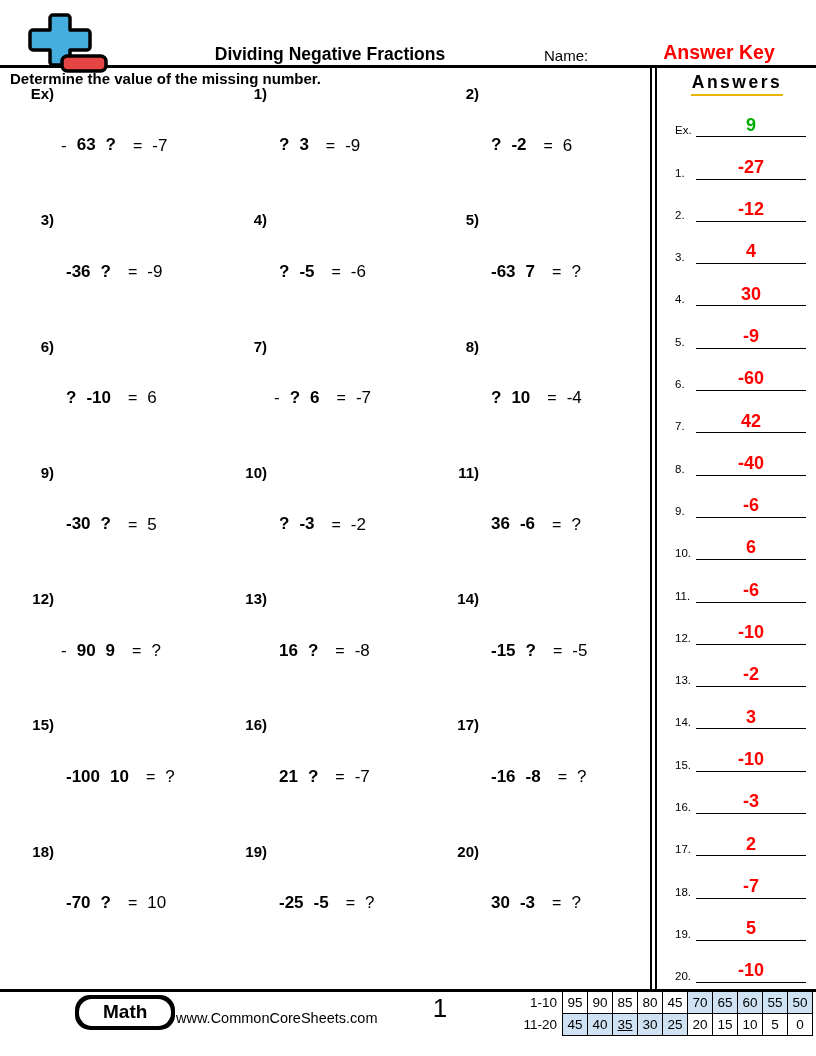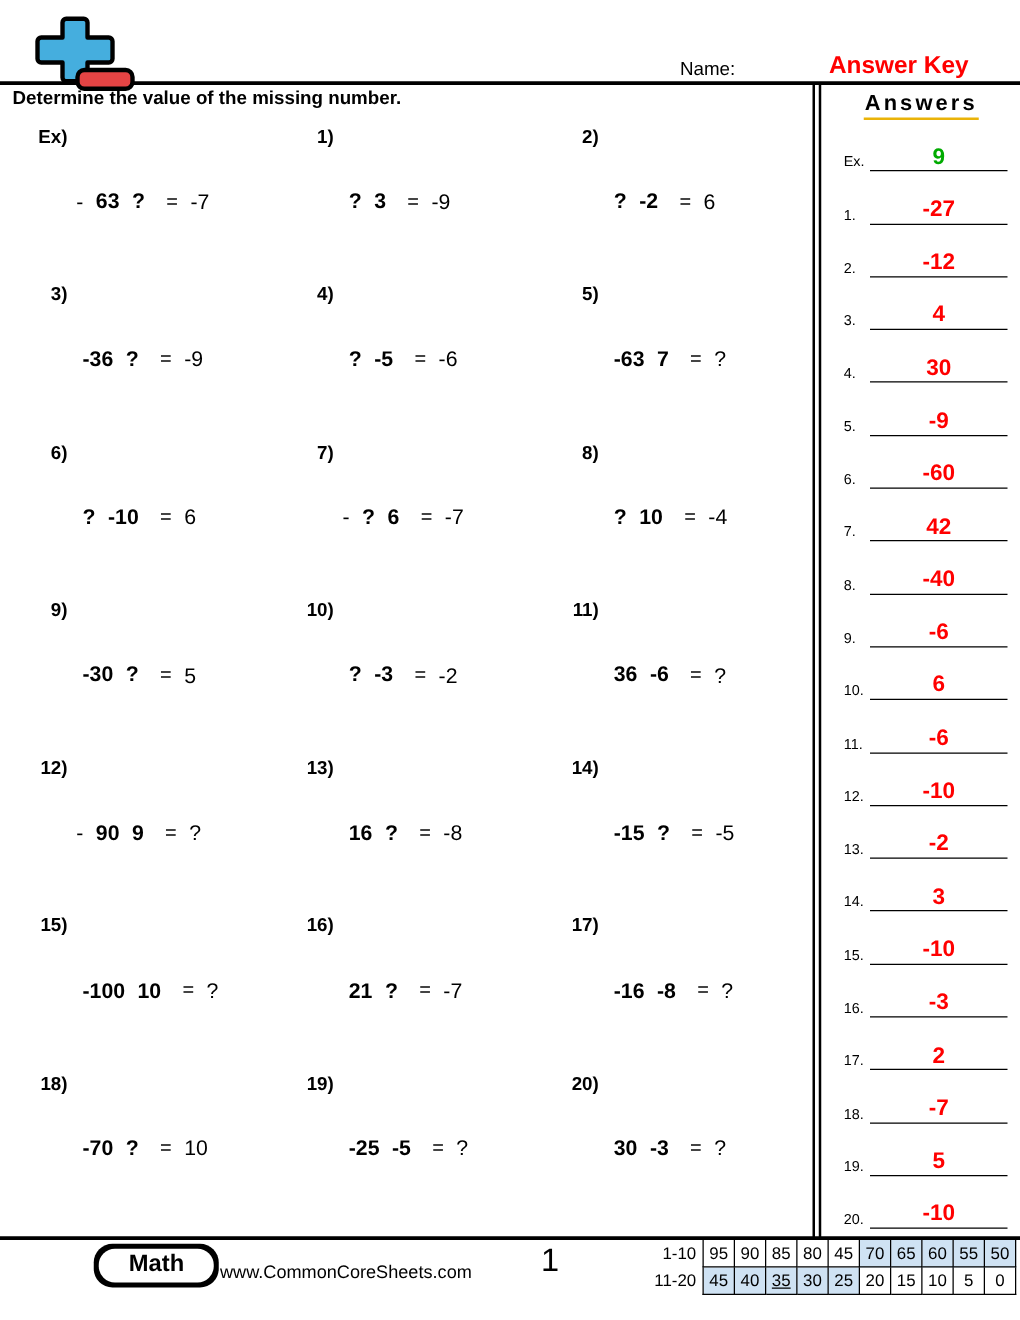--- a/index.html
+++ b/index.html
@@ -9,21 +9,21 @@
 
   
   .logo { position:absolute; left:24px; top:12px; z-index:3; }
   .page-title { position:absolute; left:0; top:44px; width:660px; text-align:center; font-size:17.5px; font-weight:bold; }
   .name-label { position:absolute; left:544px; top:47px; font-size:15px; }
   .answer-key { position:absolute; left:622px; top:41px; width:194px; text-align:center; font-size:19.5px; font-weight:bold; }
   .header-rule { position:absolute; left:0; top:65px; width:816px; height:3px; background:#000; z-index:2; }
   .instruction { position:absolute; left:10px; top:70px; font-size:15px; font-weight:bold; }
 
   
-  .problems-grid { position:absolute; left:20px; top:96px; width:632px;
+  .problems-grid { position:absolute; left:20px; top:80px; width:632px;
     display:grid; grid-template-columns:213px 212px auto; grid-auto-rows:126.3px; }
   .problem { display:flex; align-items:center; padding-top:5px; }
   .plabel { font-size:15px; font-weight:bold; min-width:34px; text-align:right; align-self:flex-start; margin-right:7px; }
   .pneg { font-size:17px; margin-right:5px; }
   .frac { display:inline-flex; align-items:center; font-size:17px; line-height:1.2;font-weight:bold; }
   .fnum, .fden { padding:0 5px; }
   .fbar { align-self:stretch; height:0; border-top:1.8px solid #000; margin:1px 0; }
   .peq { font-size:16px; margin:0 10px 0 12px; }
   .pres { font-size:17px; }
 
@@ -52,20 +52,21 @@
 </style>
 </head>
 <body>
 
 <div class="page">
 
   <svg class="logo" width="88" height="64" viewBox="0 0 88 64">
     <path d="M26 6 a3,3 0 0 1 3,-3 h14 a3,3 0 0 1 3,3 v12 h17 a3,3 0 0 1 3,3 v14 a3,3 0 0 1 -3,3 h-17 v12 a3,3 0 0 1 -3,3 h-14 a3,3 0 0 1 -3,-3 v-12 h-17 a3,3 0 0 1 -3,-3 v-14 a3,3 0 0 1 3,-3 h17 z" fill="#45aede" stroke="#000" stroke-width="3.5" stroke-linejoin="round"></path>
     <rect x="38" y="44" width="44" height="15" rx="5.5" fill="#e54444" stroke="#000" stroke-width="3.5"></rect>
   </svg>
+  <div class="page-title">Dividing Negative Fractions</div>
   <div class="name-label">Name:</div>
   <div class="answer-key" style="color: rgb(255, 0, 0);">Answer Key</div>
   <div class="header-rule"></div>
   <div class="instruction">Determine the value of the missing number.</div>
 
   <div class="problems-grid">
   <div class="problem">
     <span class="plabel">Ex)</span>
     <span class="pneg">-</span>
     <span class="frac">

